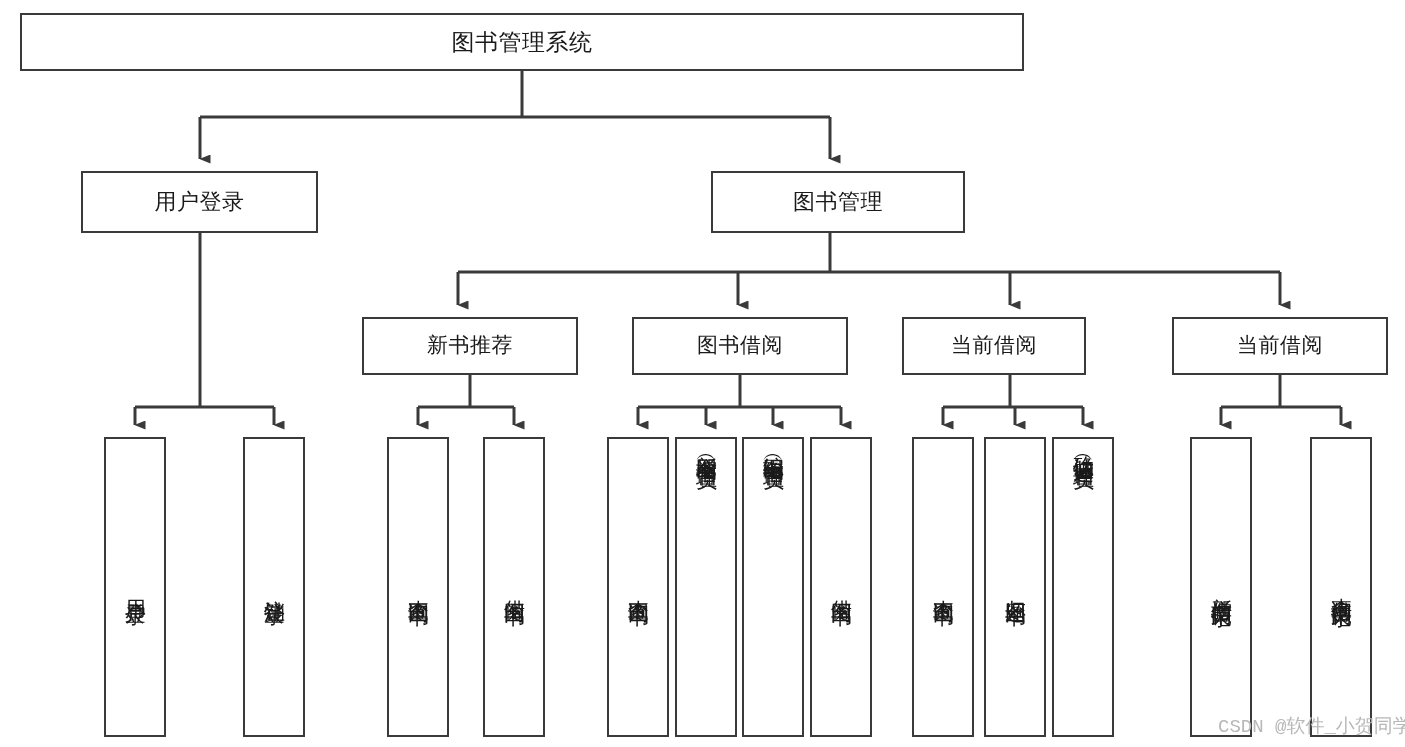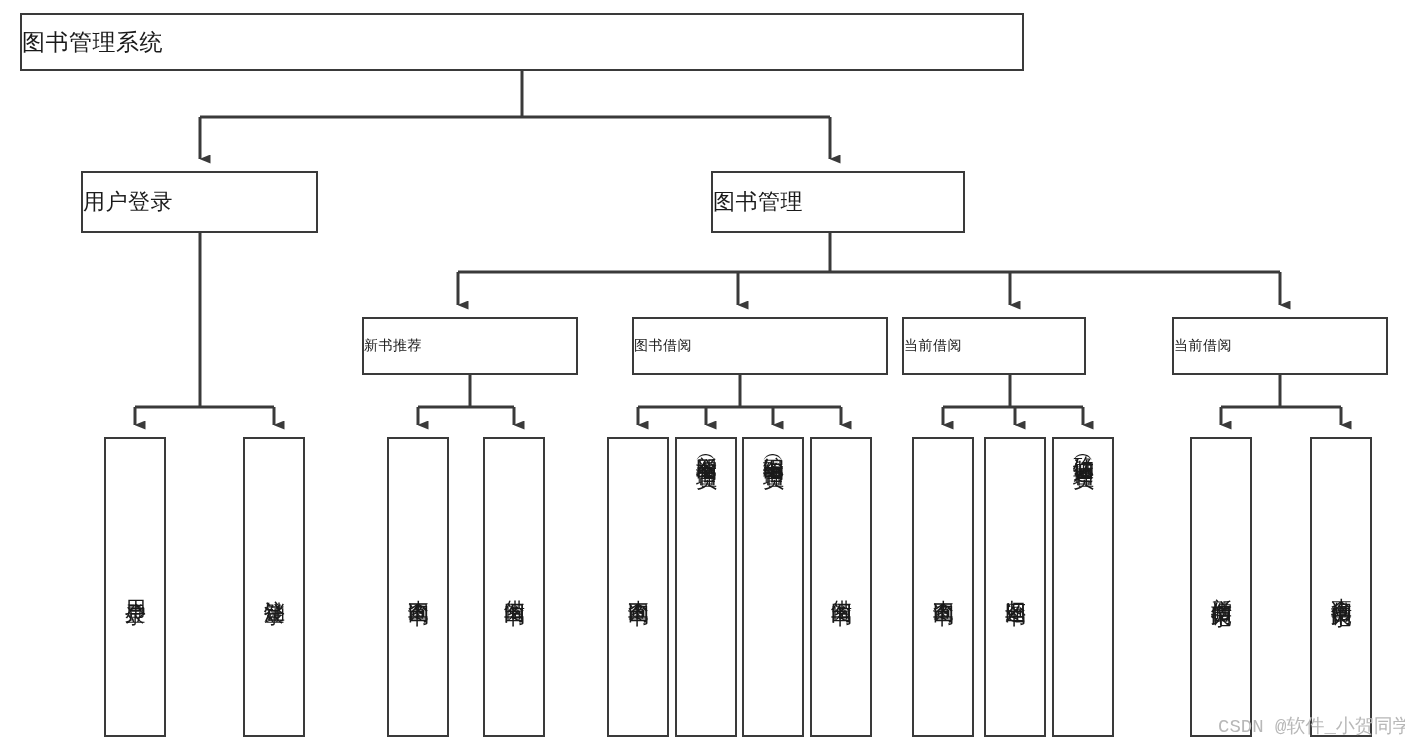--- a/index.html
+++ b/index.html
@@ -25,32 +25,32 @@
     height: 747px;
     pointer-events: none;
   }
   .node {
     position: absolute;
     box-sizing: border-box;
     background: #ffffff;
     border: 2px solid #3a3a3a;
     display: flex;
     align-items: center;
-    justify-content: flex-start;
+    justify-content: center;
     color: #1a1a1a;
   }
   .node-label {
     display: block;
     text-align: center;
     line-height: 1.22;
     letter-spacing: 0.5px;
   }
   .level-0 > .node-label { font-size: 23px; }
   .level-1 > .node-label { font-size: 22px; }
-  .level-2 > .node-label { font-size: 14px; }
+  .level-2 > .node-label { font-size: 21px; }
   .leaf {
     align-items: flex-start;
     justify-content: center;
     padding-top: 0;
   }
   .leaf > .node-label {
     writing-mode: vertical-rl;
     text-orientation: upright;
     font-size: 21px;
     line-height: 1.0;
@@ -124,21 +124,21 @@
       </div>
       <div class="node level-1" style="left: 81px; top: 171px; width: 237px; height: 62px;">
         <span class="node-label">用户登录</span>
       </div>
       <div class="node level-1" style="left: 711px; top: 171px; width: 254px; height: 62px;">
         <span class="node-label">图书管理</span>
       </div>
       <div class="node level-2" style="left: 362px; top: 317px; width: 216px; height: 58px;">
         <span class="node-label">新书推荐</span>
       </div>
-      <div class="node level-2" style="left: 632px; top: 317px; width: 256px; height: 58px;">
+      <div class="node level-2" style="left: 632px; top: 317px; width: 216px; height: 58px;">
         <span class="node-label">图书借阅</span>
       </div>
       <div class="node level-2" style="left: 902px; top: 317px; width: 184px; height: 58px;">
         <span class="node-label">当前借阅</span>
       </div>
       <div class="node level-2" style="left: 1172px; top: 317px; width: 216px; height: 58px;">
         <span class="node-label">当前借阅</span>
       </div>
       <div class="node level-3 leaf align-mid" style="left: 104px; top: 437px; width: 62px; height: 300px;">
         <span class="node-label">用户登录</span>

